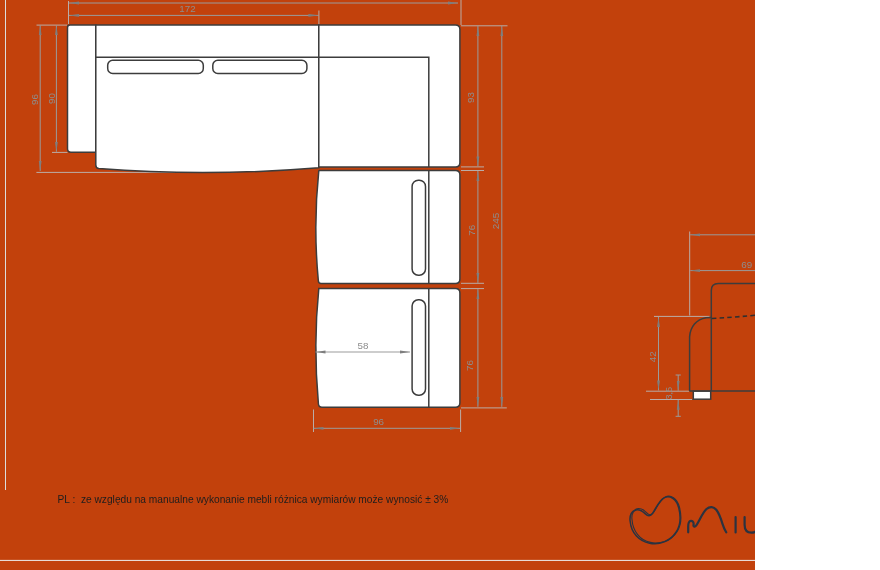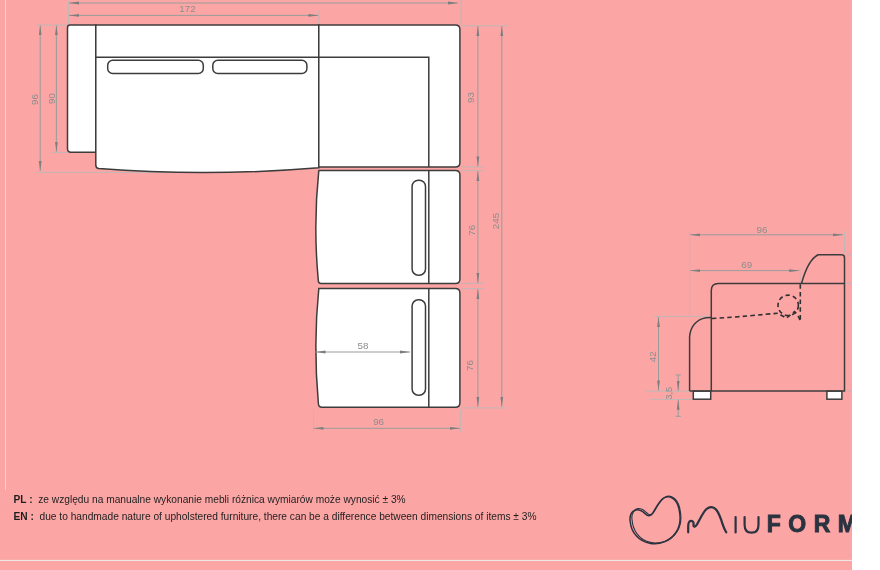--- a/index.html
+++ b/index.html
@@ -1,18 +1,18 @@
 <!DOCTYPE html>
 <html><head>
 <meta charset="utf-8">
 <style>
 html,body{margin:0;padding:0;background:#fff;}
-#page{position:relative;width:852px;height:570px;background:#fca5a5;overflow:hidden;font-family:"Liberation Sans",sans-serif;}
+#page{position:relative;width:755px;height:570px;background:#c2410c;overflow:hidden;font-family:"Liberation Sans",sans-serif;}
 .txt{position:absolute;left:13.5px;top:491px;font-size:10.2px;line-height:17px;color:#1e1e1e;white-space:nowrap;}
-.txt b{font-weight:bold;}
+.txt b{font-weight:normal;margin-left:44px;}
 svg{position:absolute;left:0;top:0;}
 </style>
 </head>
 <body>
 <div id="page">
 <svg width="880" height="570" viewBox="0 0 880 570">
 <defs>
 <marker id="ar" viewBox="0 0 10 4" refX="10" refY="2" markerWidth="10" markerHeight="4" orient="auto-start-reverse">
 <path d="M0,0.6 L10,2 L0,3.4 Z" fill="#7e7e7e"></path>
 </marker>
@@ -161,15 +161,14 @@
 </g>
 
 <text x="766.8" y="532" font-family="Liberation Sans,sans-serif" font-weight="bold" font-size="23" letter-spacing="7.5" fill="#2b3340" stroke="#2b3340" stroke-width="0.9">FORM</text>
 
 <circle cx="866.8" cy="518.2" r="4.6" fill="none" stroke="#2b3340" stroke-width="1.1"></circle>
 <text x="866.8" y="521" font-size="5.8" font-weight="bold" fill="#2b3340" text-anchor="middle">R</text>
 </svg>
 
 <div class="txt">
 <div><b>PL :</b>&nbsp; ze względu na manualne wykonanie mebli różnica wymiarów może wynosić ± 3%</div>
-<div><b>EN :</b>&nbsp; due to handmade nature of upholstered furniture, there can be a difference between dimensions of items ± 3%</div>
 </div>
 </div>
 
 </body></html>

